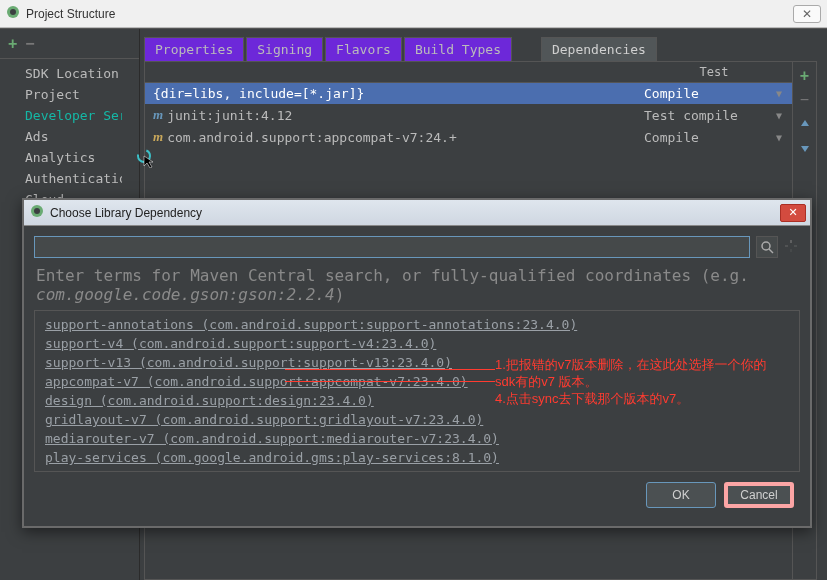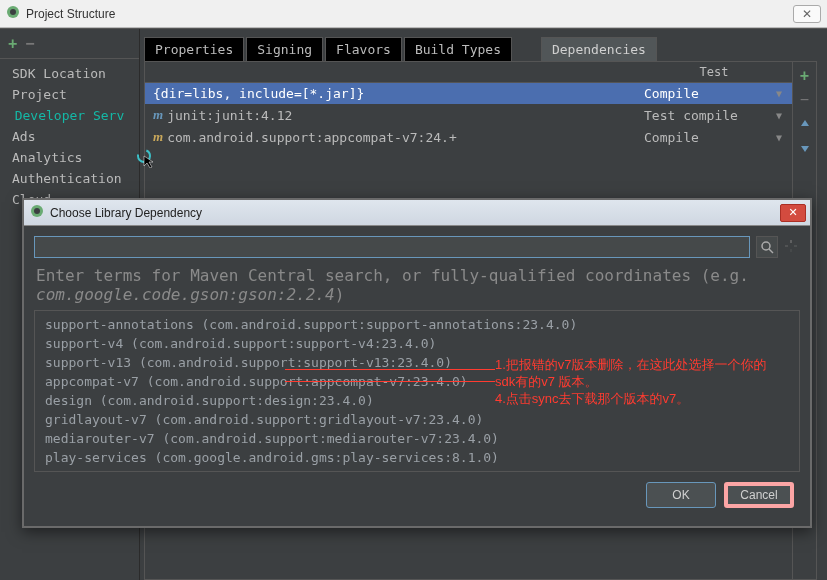--- a/index.html
+++ b/index.html
@@ -42,40 +42,40 @@
 }
 .add-remove-bar {
   height: 26px;
   display: flex;
   gap: 8px;
   padding: 2px 8px;
   border-bottom: 1px solid #555;
 }
 .add-btn { color: #6aab73; font-size: 16px; font-weight: bold; cursor: pointer; }
 .rem-btn { color: #787878; font-size: 16px; font-weight: bold; }
-.left-list { padding: 4px 4px; }
+.left-list { padding: 4px 17px; }
 .left-item {
   padding: 3px 8px;
   color: #bbbbbb;
   font-family: Consolas, monospace;
   font-size: 13px;
   white-space: nowrap;
   overflow: hidden;
   cursor: pointer;
 }
 .left-item.dim { color: #14b8a6; text-align: center; }
 .right-panel { flex: 1; display: flex; flex-direction: column; padding: 8px 10px 0 4px; }
 .tabs {
   display: flex;
   gap: 2px;
   height: 24px;
 }
 .tab {
   padding: 4px 10px;
-  background: #000000;
+  background: #6d28d9;
   color: #bbbbbb;
   font-family: Consolas, monospace;
   font-size: 13px;
   border: 1px solid #555;
   border-bottom: none;
   cursor: pointer;
 }
 .tab.active { background: #515658; color: #d0d0d0; margin-left: 27px; }
 .deps-panel {
   border: 1px solid #555;
@@ -189,20 +189,21 @@
   height: 162px;
   overflow: hidden;
   position: relative;
 }
 .result-row {
   padding: 2px 10px;
   font-family: Consolas, monospace;
   font-size: 13px;
   color: #9aa0a6;
   cursor: pointer;
+  text-decoration: underline;
 }
 .annotation {
   position: absolute;
   color: #ff3b30;
   font-size: 13px;
   font-family: sans-serif;
   line-height: 1.3;
   pointer-events: none;
 }
 .dialog-footer {

